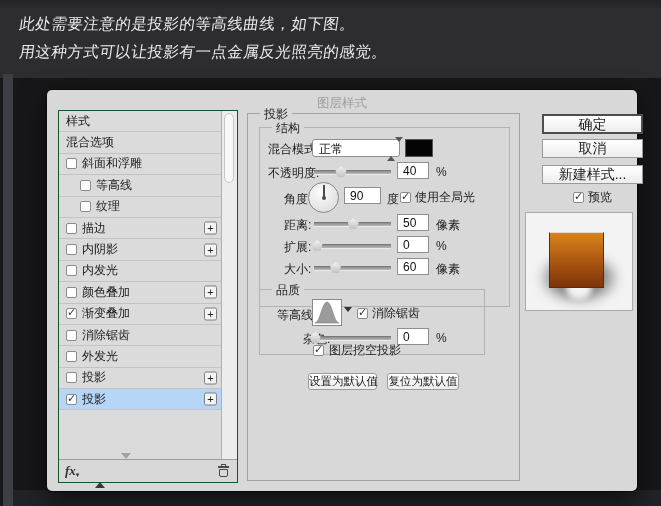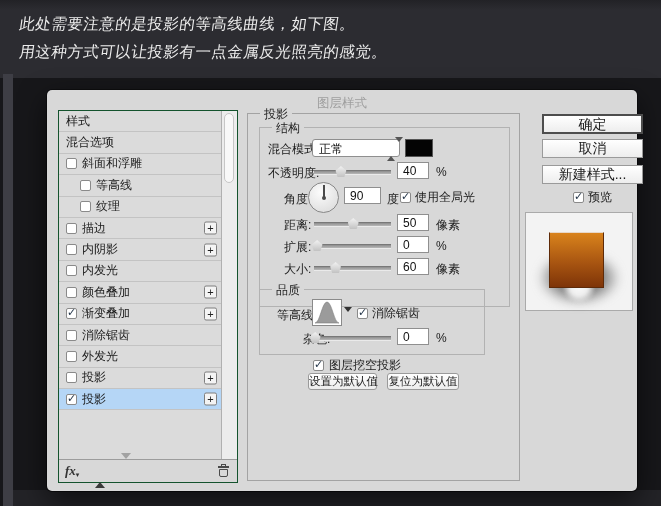--- a/index.html
+++ b/index.html
@@ -281,21 +281,21 @@
         </span>
 
         <span class="lbl" style="left:24px;top:41px;margin-left:19px;">杂色:</span>
         <div class="slider" style="left:52px;top:46px;width:79px;">
           <div class="thumb" style="left:calc(4% - 6px);"></div>
         </div>
         <input class="num" style="left: 137px; top: 38px;" value="0">
         <span class="unit" style="left:176px;top:41px;">%</span>
       </div>
 
-      <span class="chk-row" style="left:65px;top:243px;">
+      <span class="chk-row" style="left:65px;top:228px;">
         <span class="cb on" style="margin-right:5px;"></span>
         <span>图层挖空投影</span>
       </span>
       <span class="pbtn" style="left:60px;top:259px;width:69px;">设置为默认值</span>
       <span class="pbtn" style="left:139px;top:259px;width:72px;">复位为默认值</span>
     </div>
 
     <div class="btn ok">确定</div>
     <div class="btn cancel">取消</div>
     <div class="btn newstyle">新建样式...</div>

